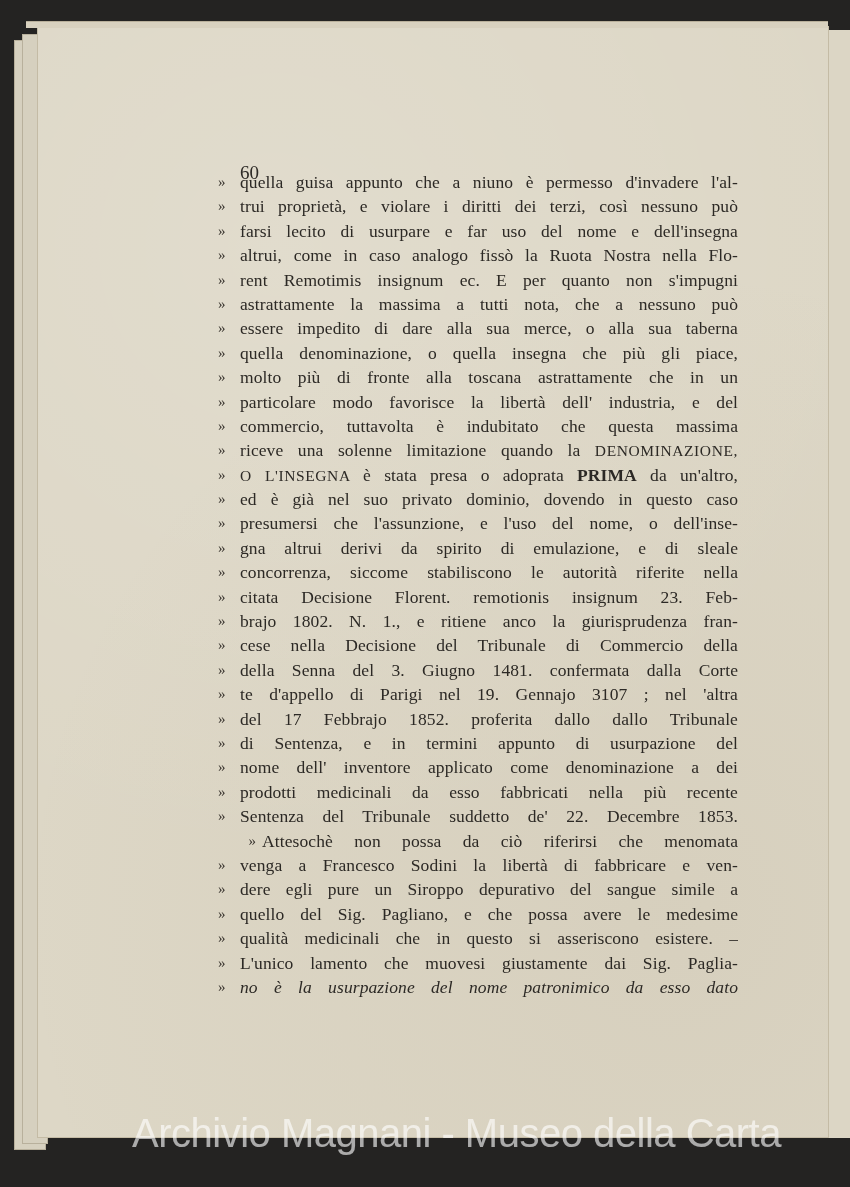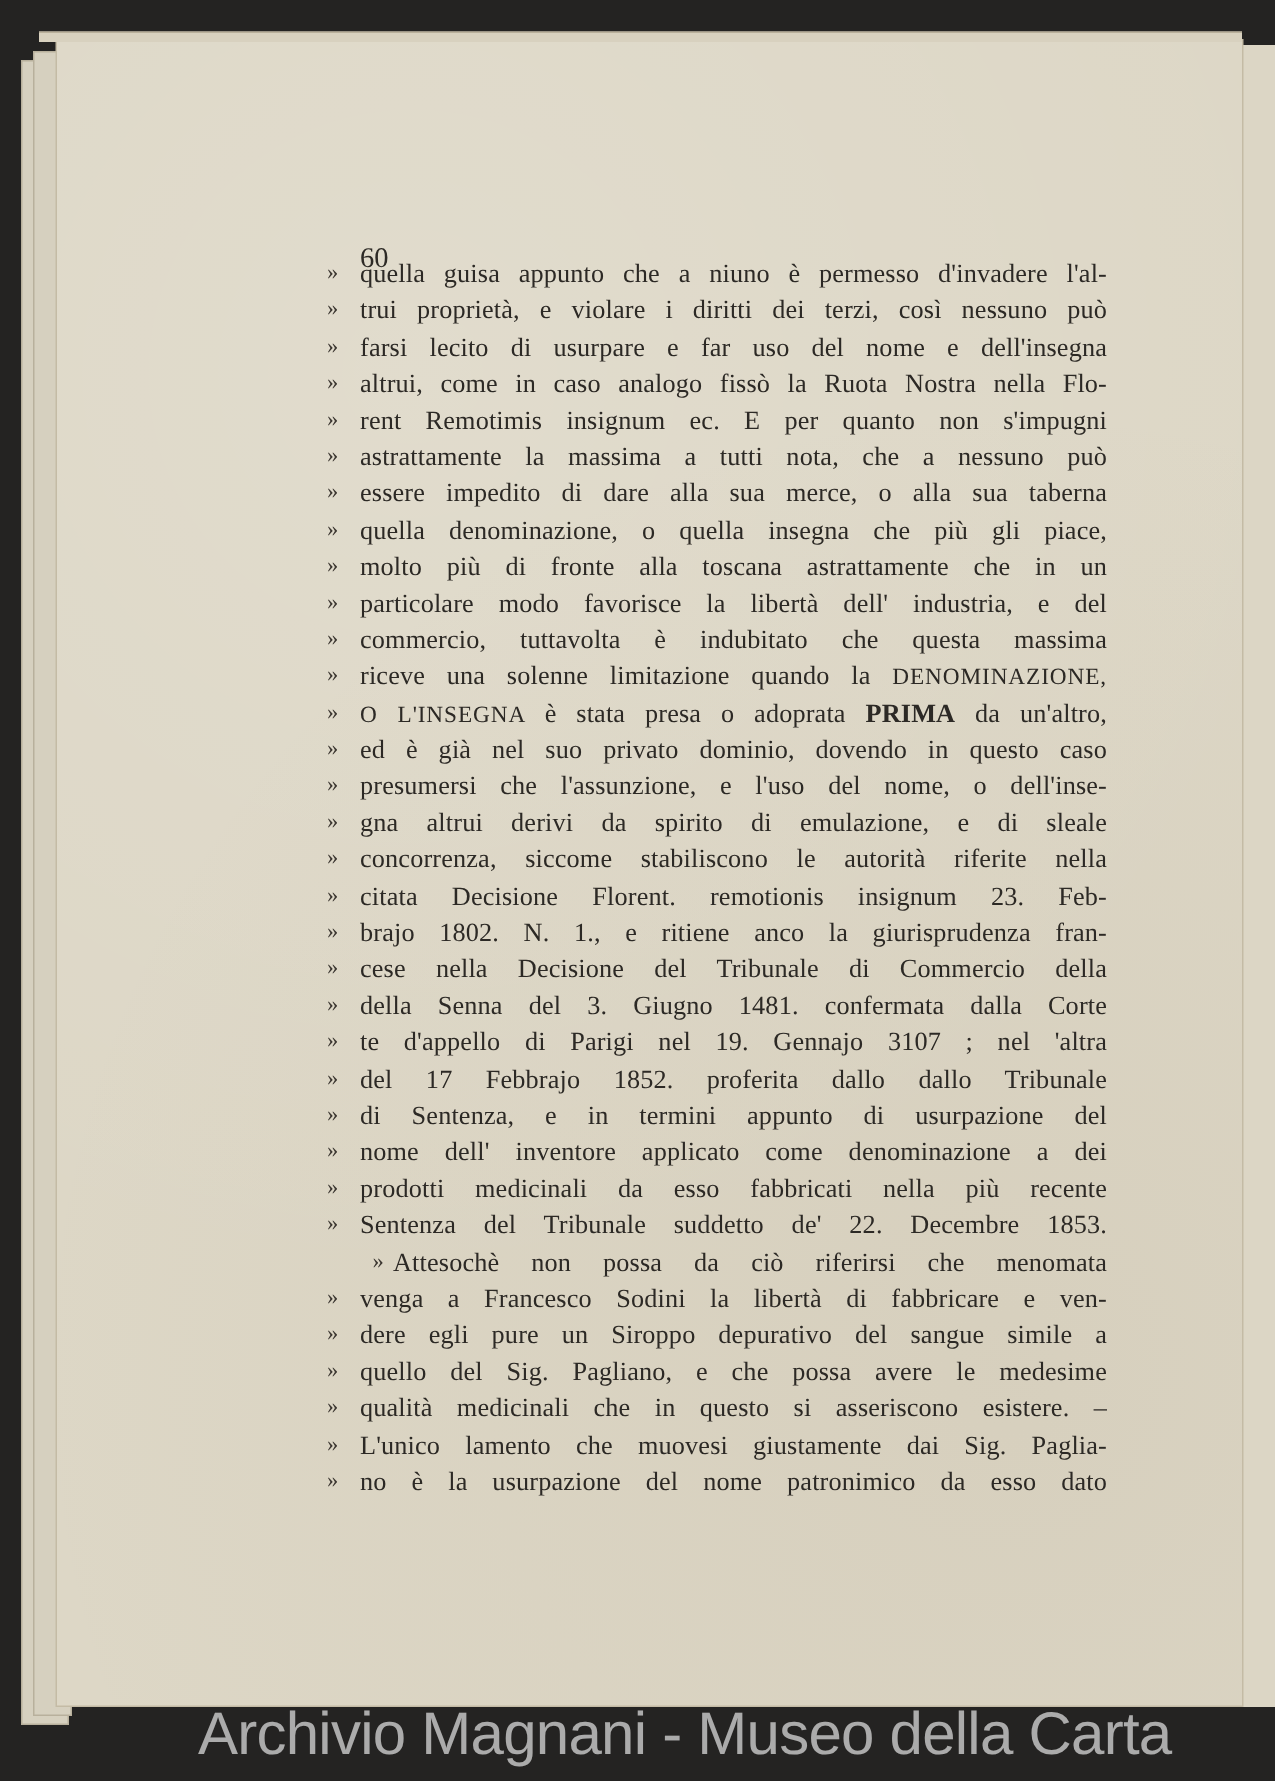--- a/index.html
+++ b/index.html
@@ -35,26 +35,26 @@
   }
   .line {
     height:24.4px; line-height:24.4px; font-size:17.5px; color:#2c2925;
     white-space:nowrap; display:flex;
     font-family:"Liberation Sans Narrow","Liberation Serif", serif;
     letter-spacing:0.1px;
   }
   .quote-mark { width:22px; flex:0 0 22px; font-size:15px; color:#3b3630; }
   .line.indent .quote-mark { width:44px; flex:0 0 44px; text-align:right; padding-right:6px; box-sizing:border-box; }
   .line-text { flex:1; text-align:justify; text-align-last:justify; overflow:hidden; }
-  .line.last .line-text { text-align-last:justify; }
+  .line.last .line-text { text-align-last:justify;font-style:italic; }
   .seg-italic { }
   .seg-caps { font-variant:small-caps; font-size:15.5px; letter-spacing:0.6px; }
   .seg-bold { font-weight:bold; }
   .watermark {
-    position:absolute; left:132px; top:1134px; font-family:"Liberation Sans", sans-serif;
+    position:absolute; left:132px; top:1111px; font-family:"Liberation Sans", sans-serif;
     font-size:40px; color:rgba(255,255,255,0.62); white-space:nowrap; letter-spacing:-0.5px;
   }
 </style>
 </head>
 <body>
 
 <div class="stack-edge" style="left:14px; top:40px; width:30px; height:1108px;"></div>
 <div class="stack-edge" style="left:22px; top:34px; width:24px; height:1108px;"></div>
 <div class="right-flap"></div>
 

